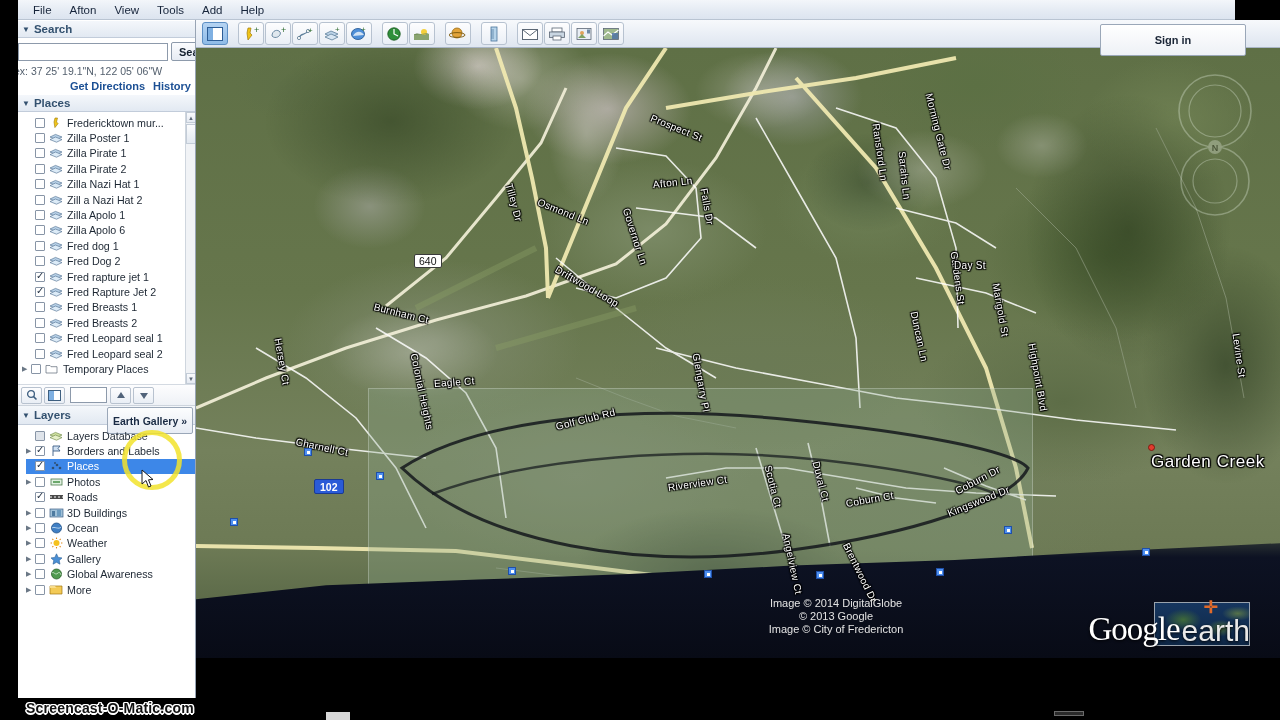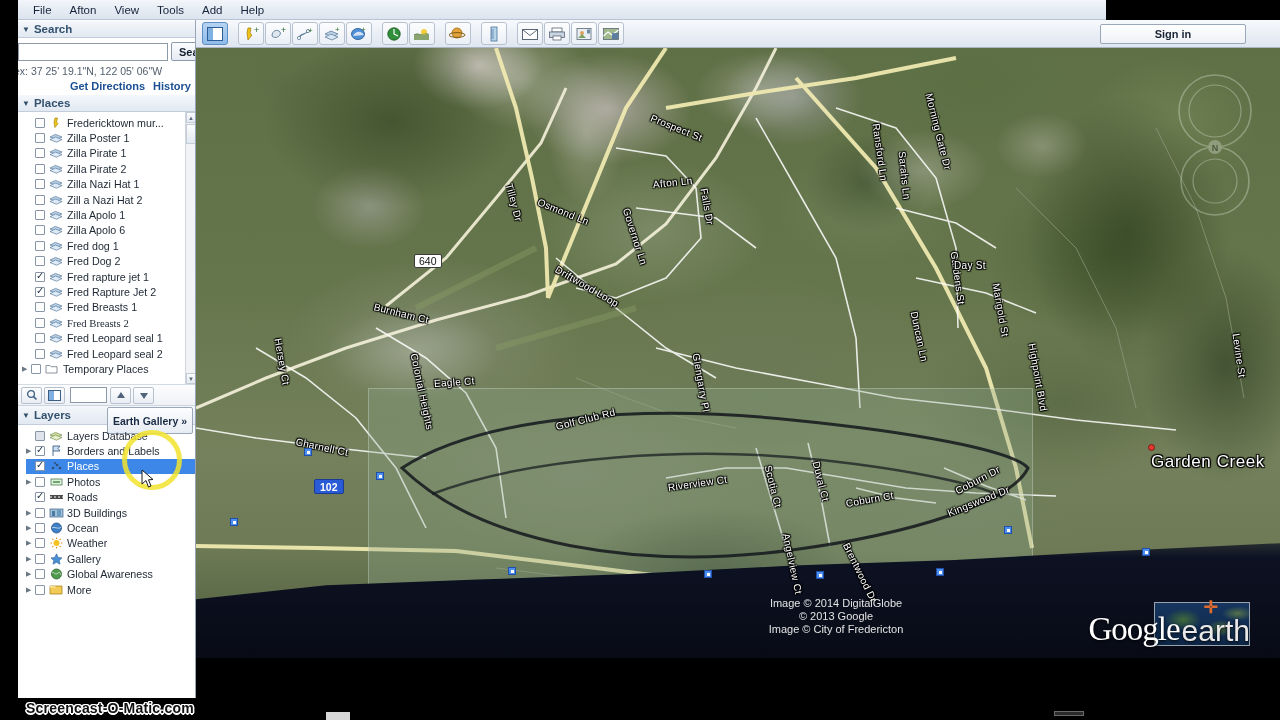--- a/index.html
+++ b/index.html
@@ -5,21 +5,21 @@
   * { box-sizing: border-box; margin: 0; padding: 0; }
   html, body {
     width: 1280px; height: 720px; overflow: hidden;
     background: #000;
     font-family: "Liberation Sans", sans-serif;
   }
   #app { position: relative; width: 1280px; height: 720px; background: #000; }
 
   
   #menubar {
-    position: absolute; left: 18px; top: 0; width: 1088px; height: 20px;
+    position: absolute; left: 18px; top: 0; width: 1217px; height: 20px;
     background: linear-gradient(to bottom, #f3f6fa 0%, #e6ecf4 50%, #dce4ef 100%);
     border-bottom: 1px solid #b9c4d2;
     display: flex; align-items: center; padding-left: 6px;
   }
   #menubar .mi {
     font-size: 11.5px; color: #16243a; padding: 2px 9px; border-radius: 2px;
     white-space: nowrap;
   }
 
   
@@ -37,21 +37,21 @@
     position: relative;
   }
   .tb-btn.sel {
     background: linear-gradient(to bottom,#b6d4f2,#8fbbe8);
     border-color: #5d8fc4;
   }
   .tb-sep { width: 9px; }
   .tb-svg { display: block; }
 
   #signin {
-    position: absolute; right: 34px; top: 24px; width: 146px; height: 20px;
+    position: absolute; right: 34px; top: 24px; width: 146px; height: 32px;
     border: 1px solid #9aa7b8; border-radius: 2px;
     background: linear-gradient(to bottom,#ffffff,#eef1f6);
     font-size: 11px; font-weight: bold; color: #1a2536;
     display: flex; align-items: center; justify-content: center;
   }
 
   
   #sidebar {
     position: absolute; left: 18px; top: 20px; width: 178px; height: 700px;
     background: #fff; border-right: 1px solid #98a4b4;
@@ -712,21 +712,21 @@
           </div>
           <div class="row" style="padding-left: 4px;">
             <span class="tri-s"></span>
             <span class="cb"></span>
             <span class="ico"><svg width="15" height="12" viewBox="0 0 15 12">
                 <path d="M1 5 l5.5 -2.6 l6.5 2.6 l-5.5 2.6 z" fill="#b9d2e8" stroke="#45678a" stroke-width=".6"></path>
                 <path d="M1 7.6 l5.5 -2.6 l6.5 2.6 l-5.5 2.6 z" fill="#dcebf7" stroke="#45678a" stroke-width=".6"></path>
               </svg></span>
             <span class="lbl">Fred Breasts 1</span>
           </div>
-          <div class="row" style="padding-left: 4px; font-family: Liberation Serif, serif;">
+          <div class="row" style="padding-left: 4px;">
             <span class="tri-s"></span>
             <span class="cb"></span>
             <span class="ico"><svg width="15" height="12" viewBox="0 0 15 12">
                 <path d="M1 5 l5.5 -2.6 l6.5 2.6 l-5.5 2.6 z" fill="#b9d2e8" stroke="#45678a" stroke-width=".6"></path>
                 <path d="M1 7.6 l5.5 -2.6 l6.5 2.6 l-5.5 2.6 z" fill="#dcebf7" stroke="#45678a" stroke-width=".6"></path>
               </svg></span>
             <span class="lbl">Fred Breasts 2</span>
           </div>
           <div class="row" style="padding-left: 4px;">
             <span class="tri-s"></span>

